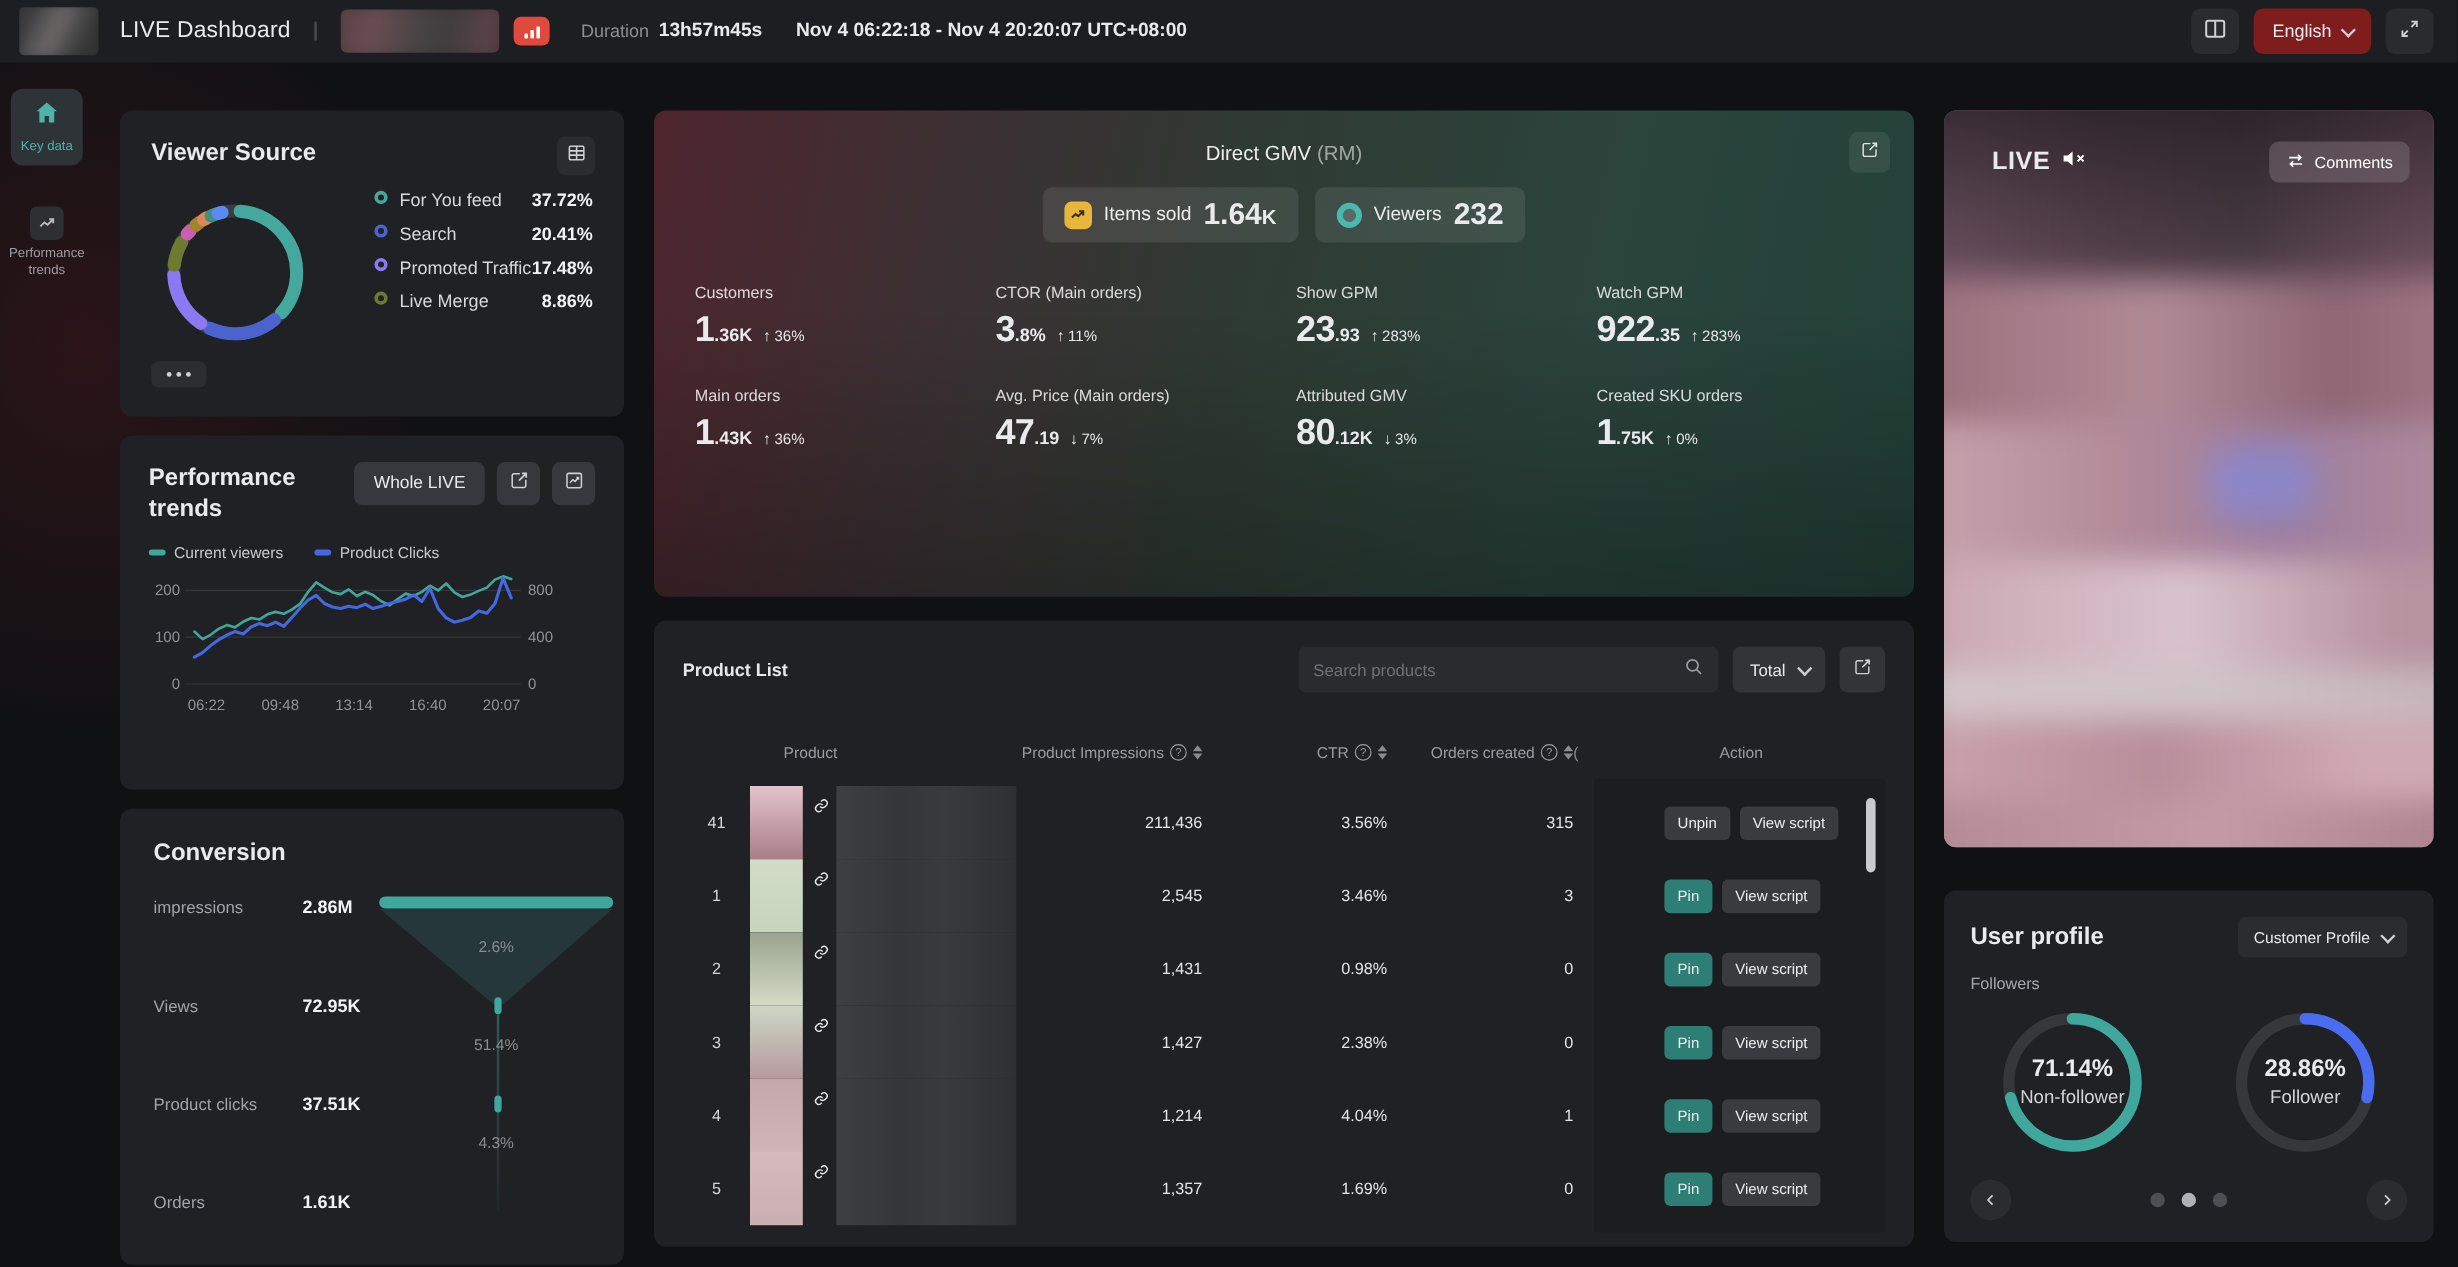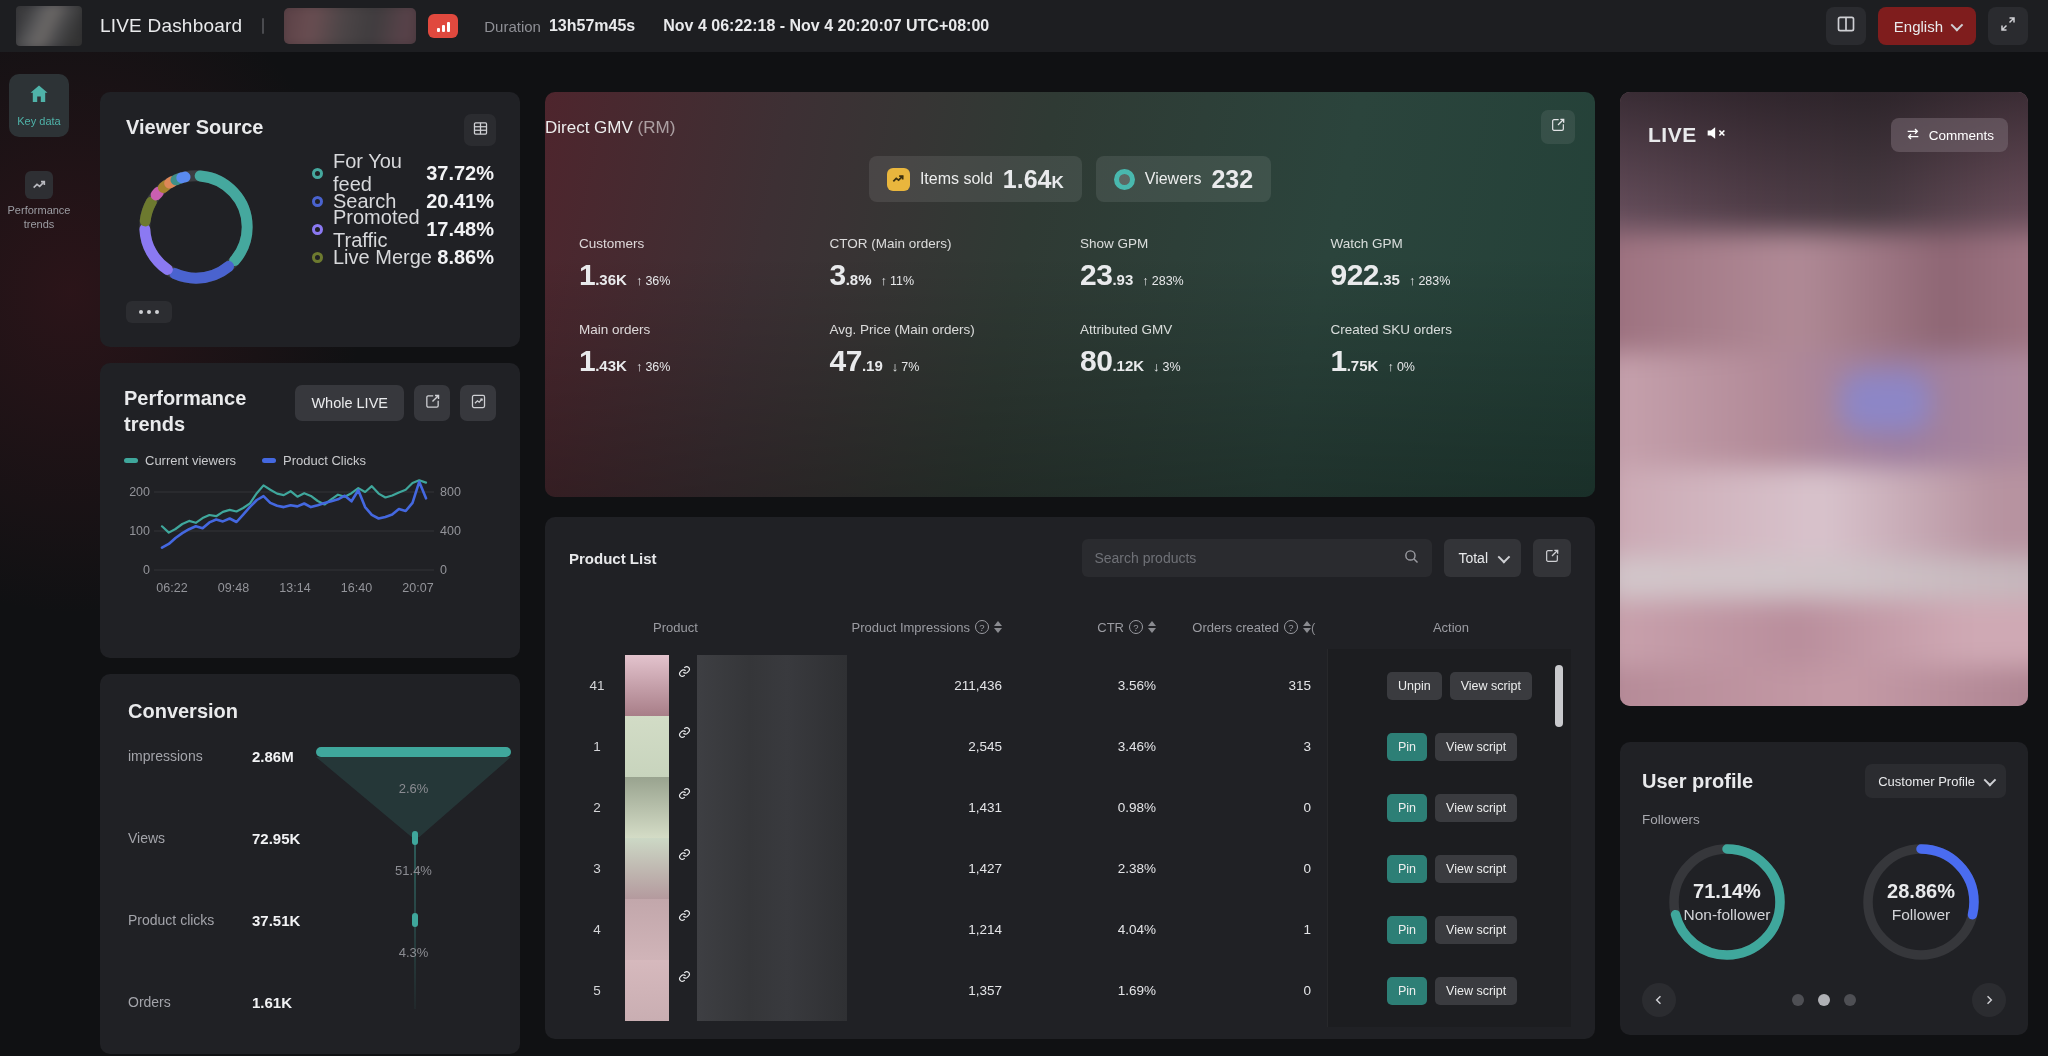--- a/index.html
+++ b/index.html
@@ -41,21 +41,21 @@
   .col { display:flex; flex-direction:column; }
   .card { background:#202125; border-radius:10px; }
 
   
   .card-vs { height:255px; padding:24px 26px; position:relative; }
   .vs-title { font-size:20px; font-weight:600; }
   .vs-gridbtn { position:absolute; right:24px; top:22px; width:32px; height:32px; background:#2b2c30; border-radius:7px; display:flex; align-items:center; justify-content:center; cursor:pointer; }
   .vs-body { display:flex; margin-top:14px; }
   .vs-donut { width:128px; height:128px; margin:10px 0 0 6px; flex:none; }
   .vs-legend { flex:1; margin-left:52px; margin-top:6px; display:flex; flex-direction:column; }
-  .vs-leg-row { display:flex; align-items:center; height:28px; font-size:20px; }
+  .vs-leg-row { display:flex; height:28px; font-size:15px; }
   .vs-dot { width:11px; height:11px; border-radius:50%; border:3px solid; margin-right:10px; flex:none; }
   .vs-leg-label { color:#d7d8db; }
   .vs-leg-val { margin-left:auto; font-weight:600; color:#f2f3f5; }
   .vs-more { margin-top:10px; width:46px; height:22px; background:#2c2d31; border-radius:6px; display:flex; align-items:center; justify-content:center; gap:4px; cursor:pointer; }
   .vs-more i { width:4px; height:4px; border-radius:50%; background:#cfd0d4; display:block; }
 
   
   .card-pt { height:295px; margin-top:16px; padding:22px 24px; }
   .pt-head { display:flex; align-items:flex-start; }
   .pt-title { font-size:20px; font-weight:600; line-height:1.3; width:140px; }
@@ -80,21 +80,21 @@
   .cv-mark { position:absolute; left:calc(51% - 3px); width:6px; height:14px; border-radius:3px; }
   .cv-line { position:absolute; left:calc(51% - 1px); top:96px; width:2px; height:172px;
      background:linear-gradient(180deg,rgba(63,167,156,.45),rgba(63,167,156,.05)); }
 
   
   .card-gmv { height:405px; position:relative; overflow:hidden; border-radius:10px;
      background:linear-gradient(102deg,#4e252d 0%,#3d3034 22%,#2f3a34 45%,#2b443c 72%,#234138 100%); }
   .card-gmv::after { content:""; position:absolute; inset:0; background:linear-gradient(180deg,rgba(0,0,0,0) 40%,rgba(0,0,0,.28) 100%); pointer-events:none; }
   .gmv-inner { position:relative; z-index:1; height:100%; }
   .gmv-edit { position:absolute; right:20px; top:18px; width:34px; height:34px; background:rgba(255,255,255,.08); border-radius:7px; display:flex; align-items:center; justify-content:center; cursor:pointer; z-index:2; }
-  .gmv-title { text-align:left; padding-top:26px; font-size:17px; color:#eceded; }
+  .gmv-title { text-align:center; padding-top:26px; font-size:17px; color:#eceded; }
   .gmv-title .cur { color:rgba(255,255,255,.55); }
   .gmv-value { text-align:center; font-size:58px; font-weight:800; letter-spacing:-1px; margin-top:8px; }
   .gmv-pills { display:flex; justify-content:center; gap:14px; margin-top:18px; }
   .gmv-pill { height:46px; background:rgba(255,255,255,.09); border-radius:8px; display:flex; align-items:center; gap:10px; padding:0 18px; }
   .pill-label { font-size:16px; color:#eceded; }
   .pill-value { font-size:25px; font-weight:800; }
   .pill-value .sfx { font-size:17px; font-weight:800; }
   .pill-ic-items { width:23px; height:23px; border-radius:6px; background:#e9b63d; display:flex; align-items:center; justify-content:center; }
   .pill-ic-view { width:21px; height:21px; border-radius:50%; border:5px solid #49b8ae; background:rgba(255,255,255,.15); }
   .gmv-metrics { display:grid; grid-template-columns:repeat(4,1fr); gap:30px 20px; padding:0 34px; margin-top:34px; }
@@ -136,21 +136,21 @@
   .btn-sm { height:28px; border-radius:5px; padding:0 11px; font-size:12.5px; display:flex; align-items:center; color:#eceded; background:#3a3b3f; cursor:pointer; border:0; font-family:inherit; }
   .btn-sm.pin { background:#2d7f76; }
   .pl-action-tint { position:absolute; right:24px; top:132px; bottom:12px; width:244px; background:rgba(0,0,0,.12); border-left:1px solid rgba(255,255,255,.05); z-index:0; }
   .pl-scrollbar { position:absolute; right:32px; top:148px; width:8px; height:62px; background:#c9cacd; border-radius:4px; z-index:2; cursor:pointer; }
 
   
   .live-panel { height:614px; border-radius:10px; position:relative; overflow:hidden; background:#6e5560; }
   .live-blur { position:absolute; inset:-20px; filter:blur(13px); }
   .live-blur div { position:absolute; }
   .live-topshade { position:absolute; left:0; right:0; top:0; height:130px; background:linear-gradient(180deg,rgba(20,16,20,.55),rgba(20,16,20,0)); }
-  .live-head { position:absolute; left:0; right:0; top:0; padding:26px 20px 0 28px; display:flex; align-items:center; }
+  .live-head { position:absolute; left:12px; right:0; top:0; padding:26px 20px 0 28px; display:flex; align-items:center; }
   .live-label { font-size:21px; font-weight:800; letter-spacing:.5px; display:flex; align-items:center; gap:9px; }
   .live-comments { margin-left:auto; height:34px; background:rgba(120,105,115,.55); border-radius:8px; display:flex; align-items:center; gap:8px; padding:0 14px; font-size:13.5px; color:#fff; cursor:pointer; }
 
   
   .card-up { height:293px; margin-top:36px; padding:22px 22px; position:relative; }
   .up-head { display:flex; align-items:center; }
   .up-title { font-size:20px; font-weight:600; }
   .up-drop { margin-left:auto; height:34px; background:#2b2c30; border-radius:7px; display:flex; align-items:center; gap:9px; padding:0 13px; font-size:13px; cursor:pointer; }
   .up-sub { font-size:13.5px; color:#a7a8ae; margin-top:14px; }
   .up-gauges { display:flex; justify-content:space-between; padding:0 10px; margin-top:12px; }

